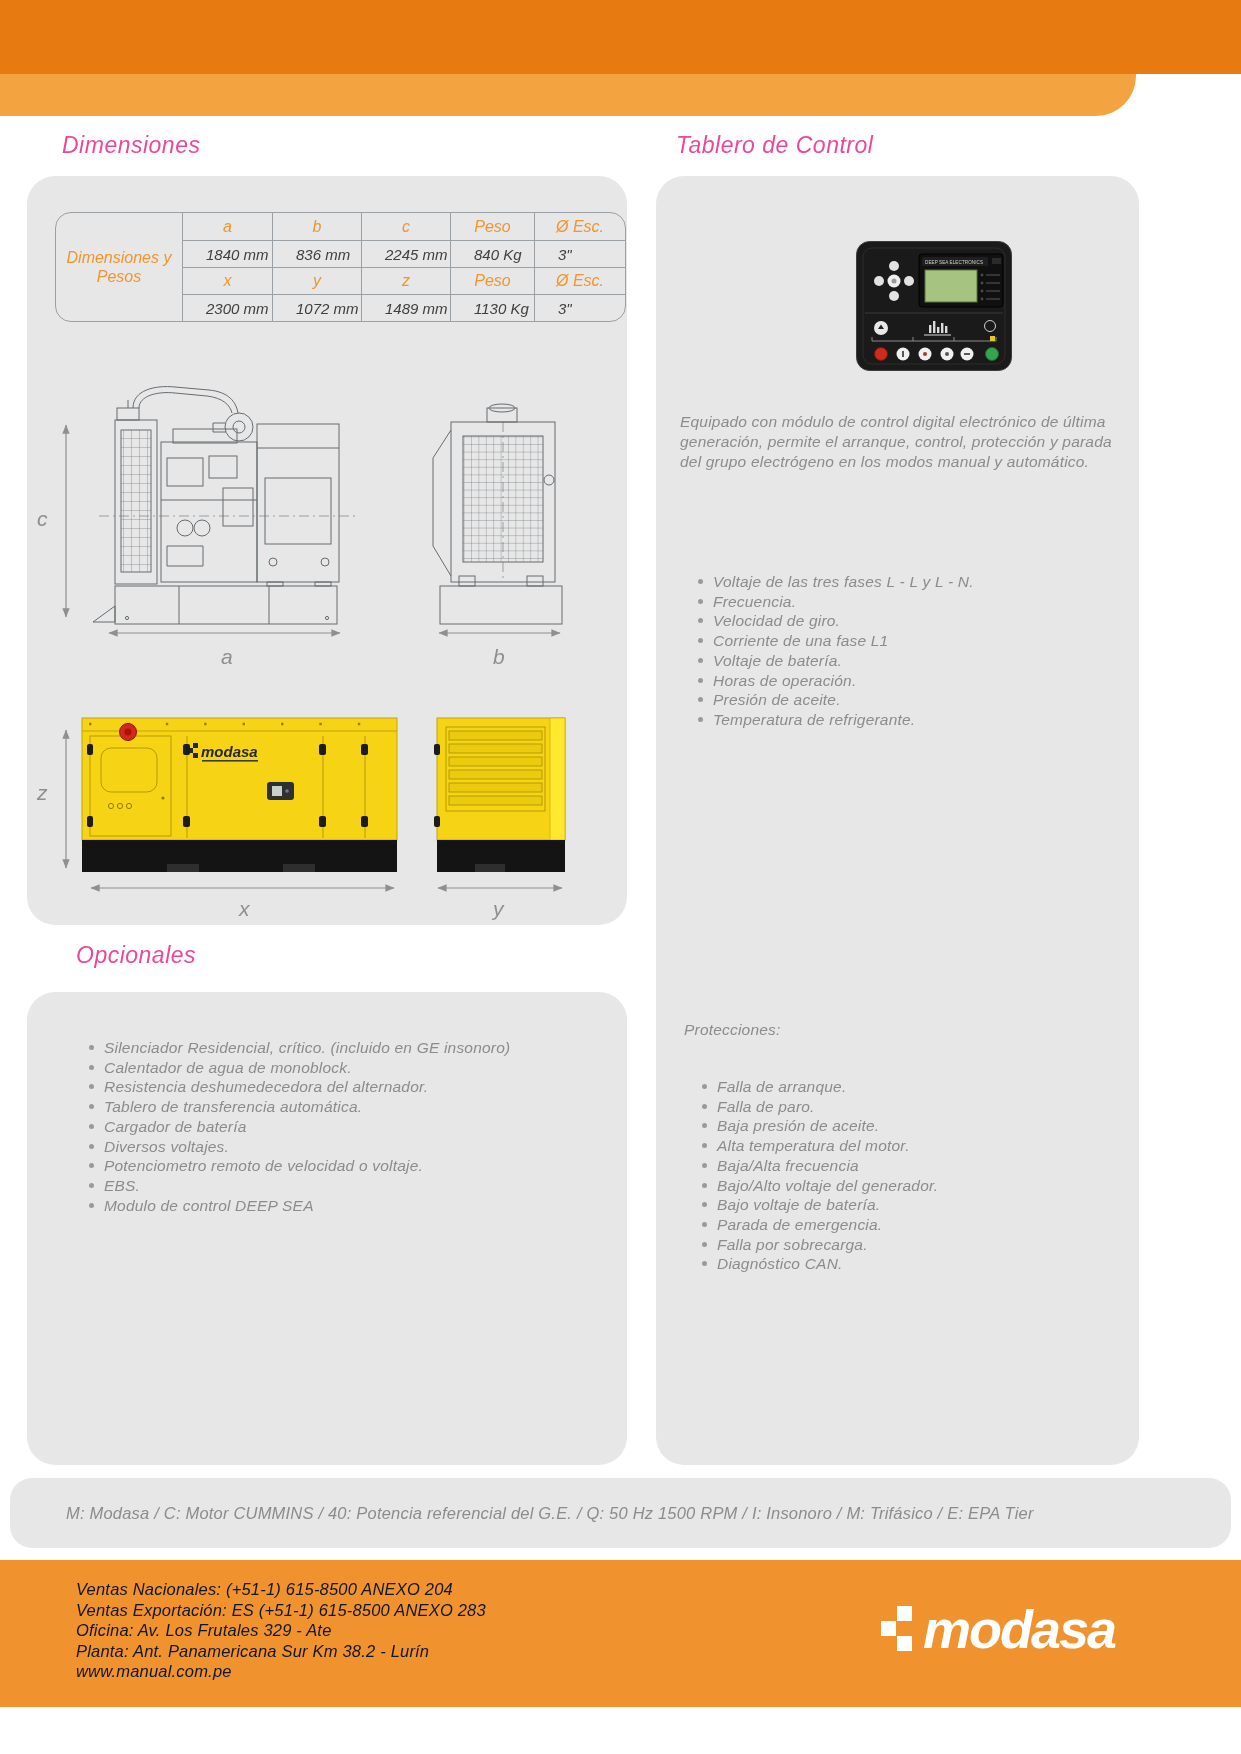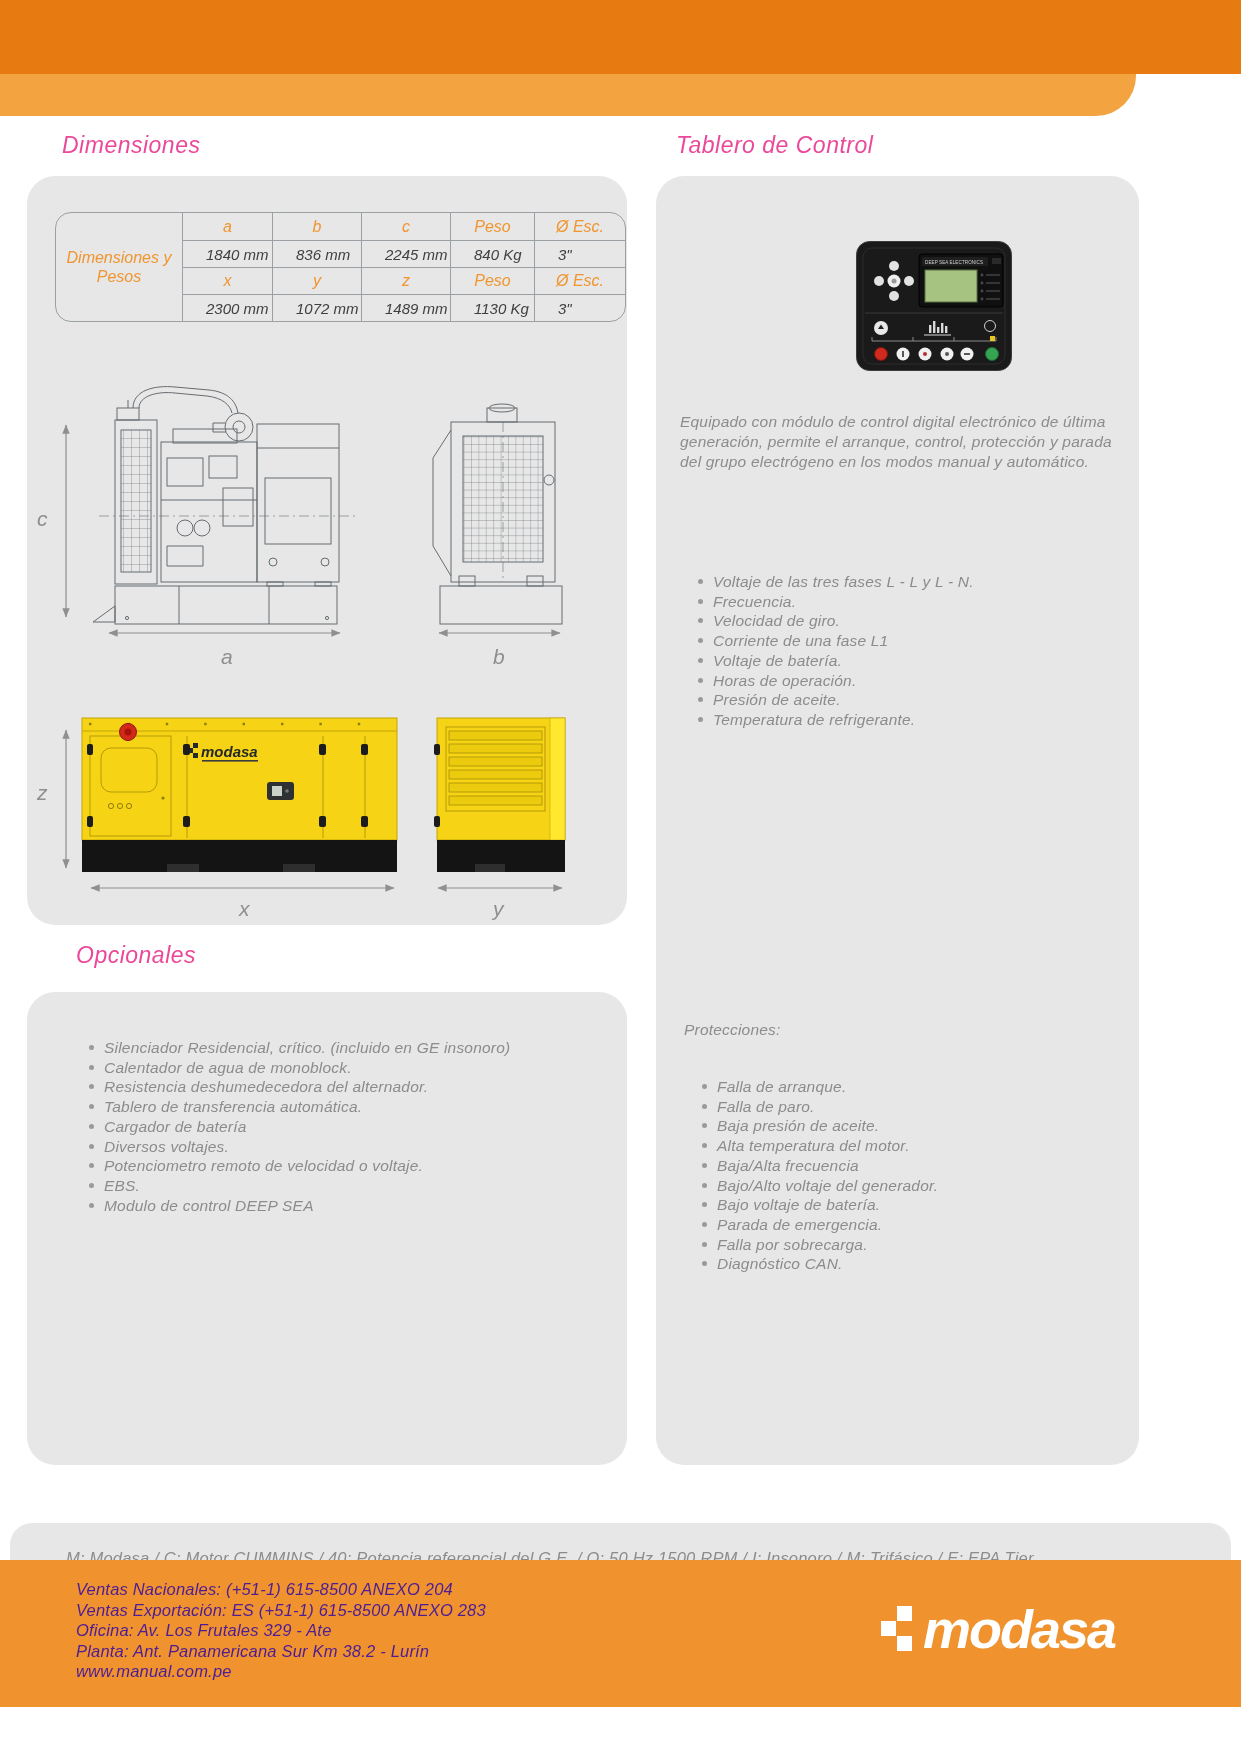--- a/index.html
+++ b/index.html
@@ -45,26 +45,26 @@
 
   
   .rp-text{position:absolute;color:#8c8c8c;font-size:15.5px;line-height:20px;letter-spacing:.2px;}
   #intro{left:24px;top:236px;width:448px;}
   #med-title{left:24px;top:330px;width:448px;}
   #prot-title{left:28px;top:844px;}
   #device{position:absolute;left:200px;top:65px;}
   #device text{font-family:"Liberation Sans",sans-serif;}
 
   
-  #legend{position:absolute;left:10px;top:1478px;width:1221px;height:70px;background:#E7E7E7;border-radius:22px;margin-top:45px;}
+  #legend{position:absolute;left:10px;top:1478px;width:1221px;height:70px;background:#E7E7E7;border-radius:22px;}
   #legend span{position:absolute;left:56px;top:50%;transform:translateY(-50%);font-size:16.5px;color:#8c8c8c;letter-spacing:.2px;white-space:nowrap;}
 
   
   #footer{position:absolute;left:0;top:1560px;width:1241px;height:147px;background:#F0922E;}
-  .contact{position:absolute;left:76px;top:19px;color:#4c1d95;font-size:16.5px;line-height:20.6px;letter-spacing:.2px;}
+  .contact{position:absolute;left:76px;top:19px;color:#0f172a;font-size:16.5px;line-height:20.6px;letter-spacing:.2px;}
   #logo{position:absolute;left:880px;top:42px;display:flex;align-items:center;gap:9px;}
   #logo .logo-text{font-size:54px;font-weight:bold;font-style:italic;color:#fff;letter-spacing:-2px;line-height:1;}
 </style>
 </head>
 <body>
 
 <div class="page">
 
   <div id="band1"></div>
   <div id="band2"></div>

